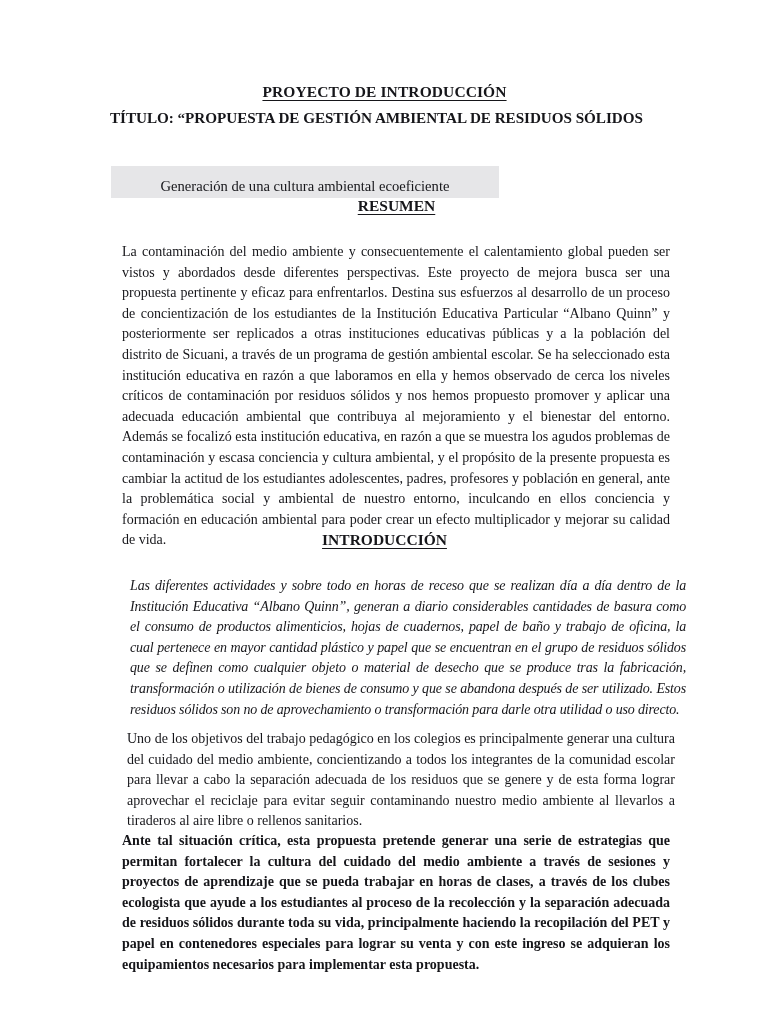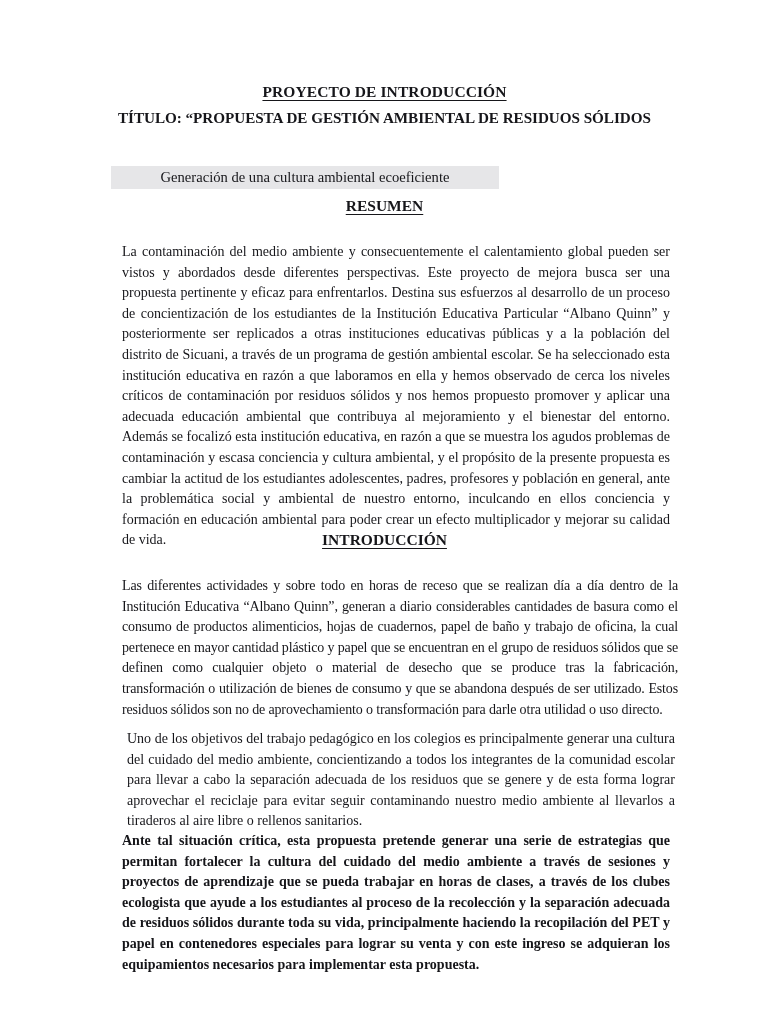--- a/index.html
+++ b/index.html
@@ -59,21 +59,21 @@
   .title-line-2 { display: block; text-align: center; margin-left: 26px; white-space: nowrap;}
   .title-line-3 { display: block; text-align: center; margin-left: -36px; white-space: nowrap;}
 
   #subtitle-highlight {
     margin-top: 2px;
     width: 388px;
     background: #e6e6e8;
     font-size: 14.6px;
     line-height: 20px;
     text-align: center;
-    padding: 1px 0 2px 0;
+    padding: 10px 0 2px 0;
   }
 
   .section-heading {
     text-align: center;
     font-weight: bold;
     font-size: 15.5px;
     margin: 0;
   }
   .section-heading > span {
     text-decoration: underline;
@@ -86,26 +86,26 @@
     text-align: justify;
     text-justify: inter-word;
     font-size: 14px;
     line-height: 20.6px;
     margin: 12px;
     hyphens: none;
   }
 
   
   #doc-title-main      { position: absolute; left: 0;   top: 83px;  width: 549px; }
-  #main-title-block    { position: absolute; left: 8px;   top: 108px; width: 556px; margin-top: 0; }
+  #main-title-block    { position: absolute; left: 0;   top: 108px; width: 556px; margin-top: 0; }
   #subtitle-highlight  { position: absolute; left: 1px; top: 164px; }
-  #resumen-heading     { position: absolute; left: 0;   top: 197px; width: 549px; }
+  #resumen-heading     { position: absolute; left: 12px;   top: 197px; width: 549px; }
   #resumen-body        { position: absolute; left: 0;   top: 230px; width: 548px; }
   #introduccion-heading{ position: absolute; left: 0;   top: 531px; width: 549px; }
-  #intro-p1            { position: absolute; left: 0;   top: 564px; width: 556px; }
+  #intro-p1            { position: absolute; left: 8px;   top: 564px; width: 556px; font-style: italic; }
   #intro-p2            { position: absolute; left: 5px;   top: 717px; width: 548px; }
   #intro-p3            { position: absolute; left: 0;   top: 819px; width: 548px; font-weight: bold; }
 
   
   .faint-run { letter-spacing: -0.15px; }
 </style>
 </head>
 <body>
 
 <div class="page">

